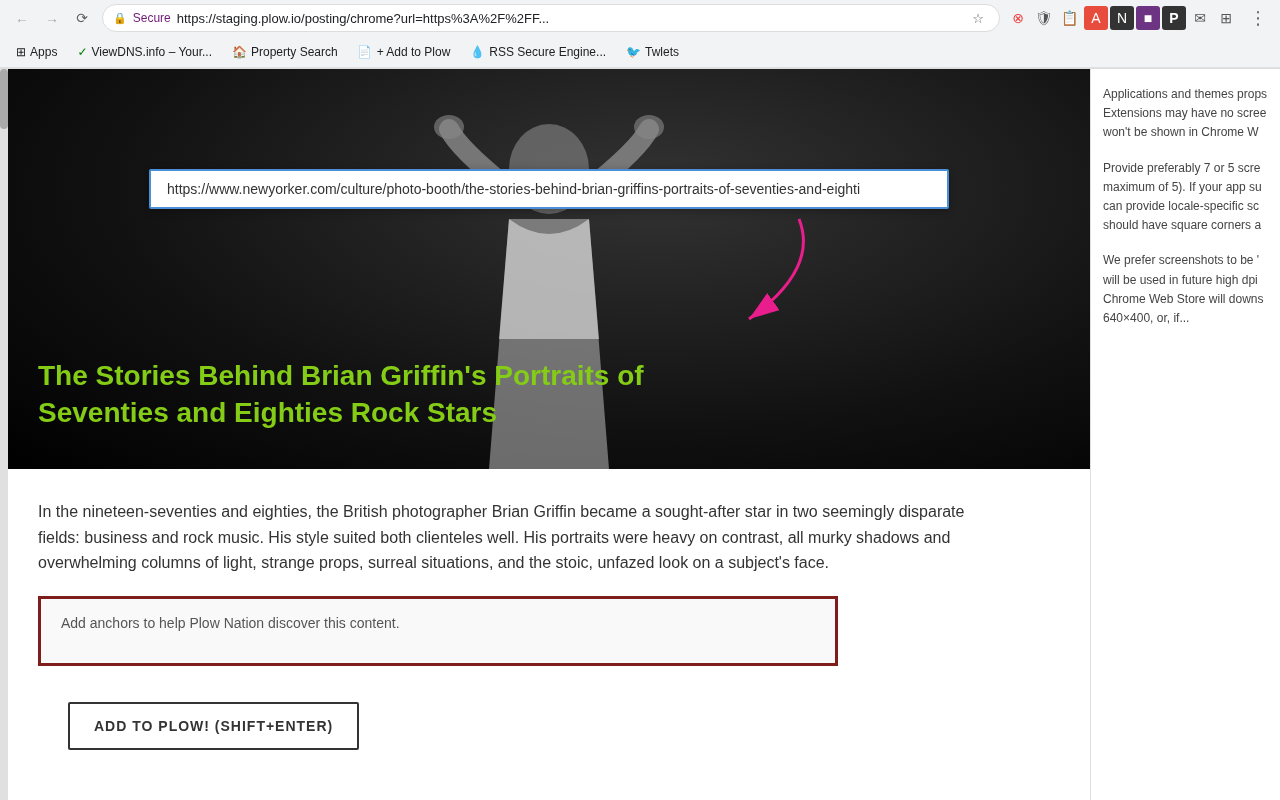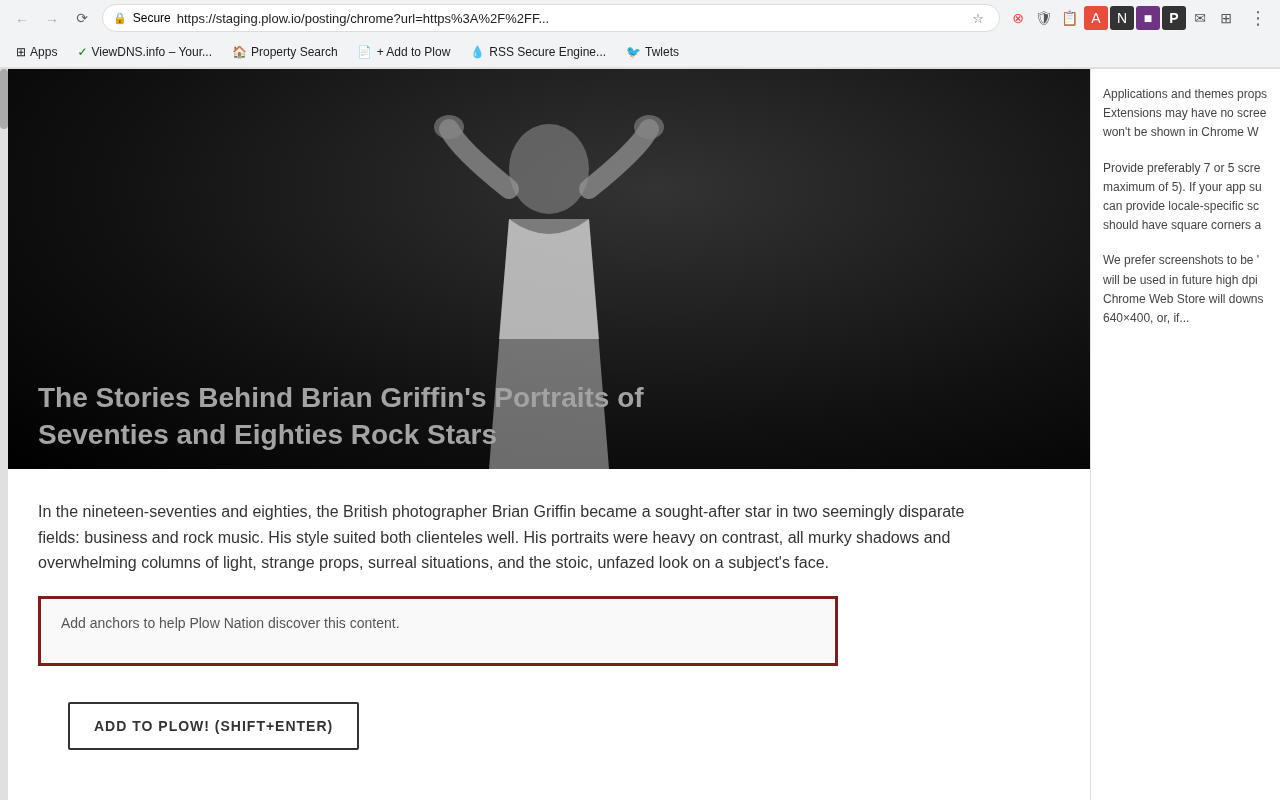--- a/index.html
+++ b/index.html
@@ -60,21 +60,21 @@
       border: 1px solid #ddd;
       gap: 6px;
     }
 
     .lock-icon-addr {
       color: #188038;
       font-size: 11px;
     }
 
     .secure-text {
-      color: #000000;
+      color: #701a75;
       font-size: 12px;
       font-weight: 500;
     }
 
     .address-text {
       color: #202124;
       font-size: 13px;
       flex: 1;
     }
 
@@ -191,22 +191,22 @@
       bottom: 0;
       left: 50%;
       transform: translateX(-50%);
       width: 300px;
       height: 380px;
     }
 
     .hero-text {
       position: relative;
       z-index: 2;
-      padding: 20px 30px 16px;
-      color: #a3a3a3;
+      padding: 20px 30px 38px;
+      color: #84cc16;
     }
 
     .hero-title {
       font-size: 28px;
       font-weight: 700;
       line-height: 1.3;
       max-width: 700px;
     }
 
     
@@ -436,20 +436,35 @@
           <path d="M190 100 Q240 60 250 40" stroke="#999" stroke-width="20" fill="none" stroke-linecap="round" opacity="0.7"></path>
 
           <ellipse cx="50" cy="38" rx="15" ry="12" fill="#888" opacity="0.6"></ellipse>
           <ellipse cx="250" cy="38" rx="15" ry="12" fill="#888" opacity="0.6"></ellipse>
 
           <path d="M110 130 L90 380 L210 380 L190 130 Z" fill="#ccc" opacity="0.5"></path>
 
           <path d="M110 130 Q150 160 190 130 L200 250 L100 250 Z" fill="#e0e0e0" opacity="0.6"></path>
         </svg>
 
+        <div class="url-overlay">
+          <input class="url-input-box" type="text" readonly="" value="https://www.newyorker.com/culture/photo-booth/the-stories-behind-brian-griffins-portraits-of-seventies-and-eighti" style="">
+
+          
+          <div class="arrow-annotation">
+            <svg class="arrow-svg" viewBox="0 0 250 130" xmlns="http://www.w3.org/2000/svg">
+              <defs>
+                <marker id="arrowhead" markerWidth="10" markerHeight="7" refX="10" refY="3.5" orient="auto">
+                  <polygon points="0 0, 10 3.5, 0 7" fill="#e91e8c"></polygon>
+                </marker>
+              </defs>
+              <path d="M200 10 Q220 60 150 110" stroke="#e91e8c" stroke-width="3" fill="none" marker-end="url(#arrowhead)"></path>
+            </svg>
+          </div>
+        </div>
 
         <div class="hero-text">
           <h1 class="hero-title">The Stories Behind Brian Griffin's Portraits of Seventies and Eighties Rock Stars</h1>
         </div>
       </div>
 
       <div class="article-content">
         <p class="article-text">In the nineteen-seventies and eighties, the British photographer Brian Griffin became a sought-after star in two seemingly disparate fields: business and rock music. His style suited both clienteles well. His portraits were heavy on contrast, all murky shadows and overwhelming columns of light, strange props, surreal situations, and the stoic, unfazed look on a subject's face.</p>
 
         <div class="anchor-box">

